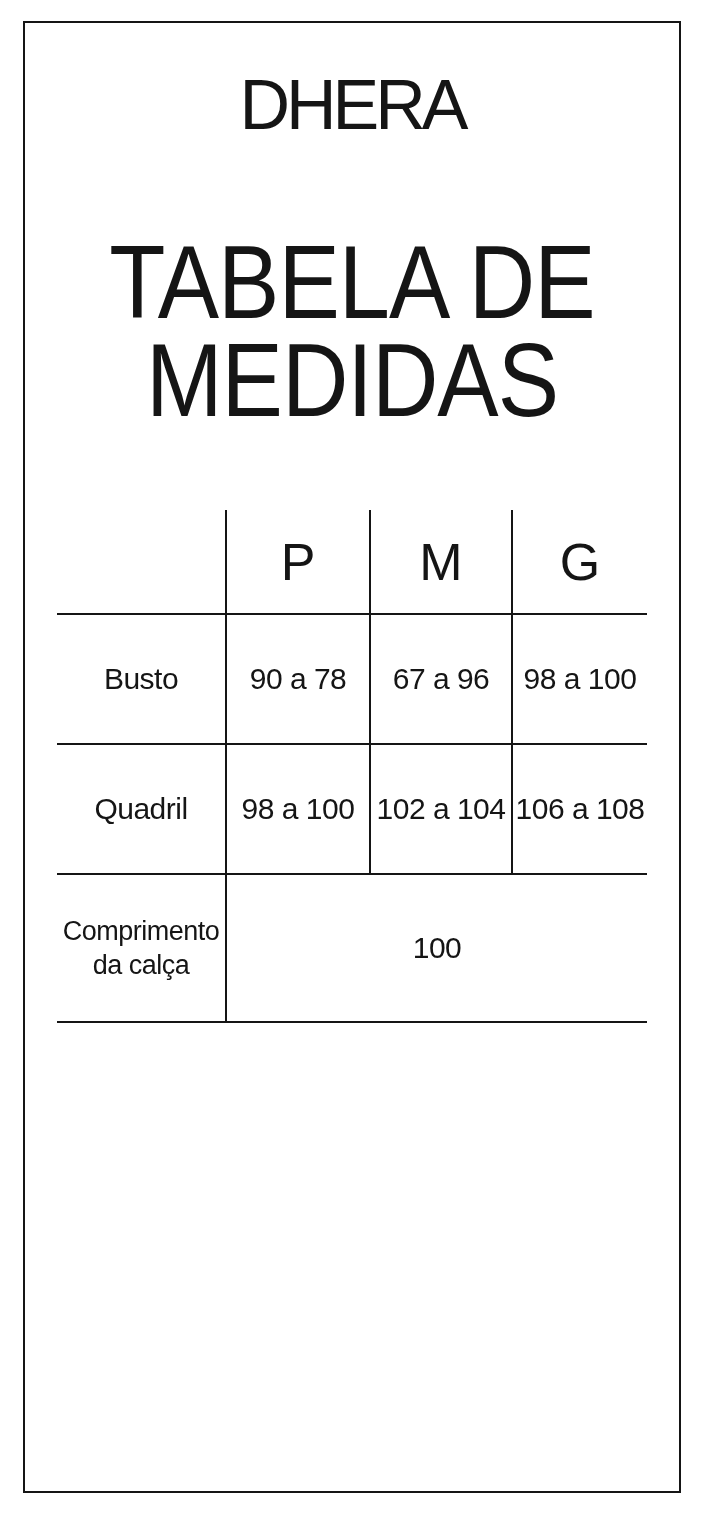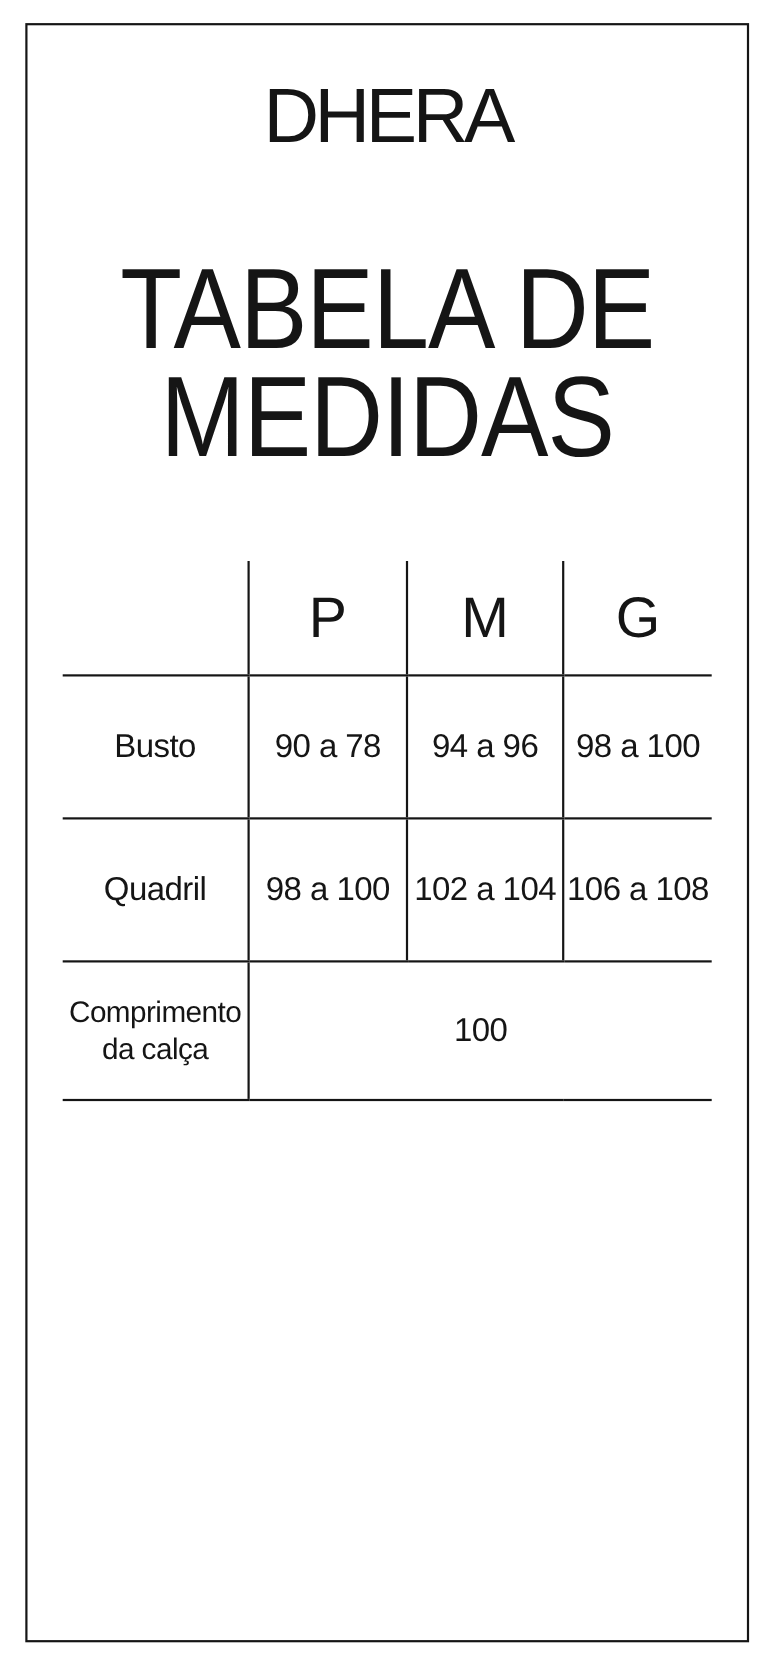--- a/index.html
+++ b/index.html
@@ -69,21 +69,21 @@
   table.size-table td {
     padding: 0;
     text-align: center;
     vertical-align: middle;
     border-bottom: 2px solid #151515;
     overflow: visible;
   }
   .vline { border-left: 2px solid #151515; }
   tr.r-header { height: 104px; }
   tr.r-data   { height: 130px; }
-  tr.r-last   { height: 126px; margin-top: 20px; }
+  tr.r-last   { height: 148px; margin-top: 20px; }
   th.size-h {
     font-weight: 300;
     font-size: 52px;
     letter-spacing: 0;
   }
   td.label, td.val {
     font-size: 30px;
     letter-spacing: -0.5px;
   }
   td.label-small .lbl-line {
@@ -118,21 +118,21 @@
       <tr class="r-header">
         <td class="corner"></td>
         <th class="size-h vline">P</th>
         <th class="size-h vline">M</th>
         <th class="size-h vline">G</th>
       </tr>
 
       <tr class="r-data">
         <td class="label">Busto</td>
         <td class="val vline">90 a 78</td>
-        <td class="val vline">94 a 96</td>
+        <td class="val vline">67 a 96</td>
         <td class="val vline">98 a 100</td>
       </tr>
 
 
       <tr class="r-data">
         <td class="label">Quadril</td>
         <td class="val vline">98 a 100</td>
         <td class="val vline">102 a 104</td>
         <td class="val vline">106 a 108</td>
       </tr>

